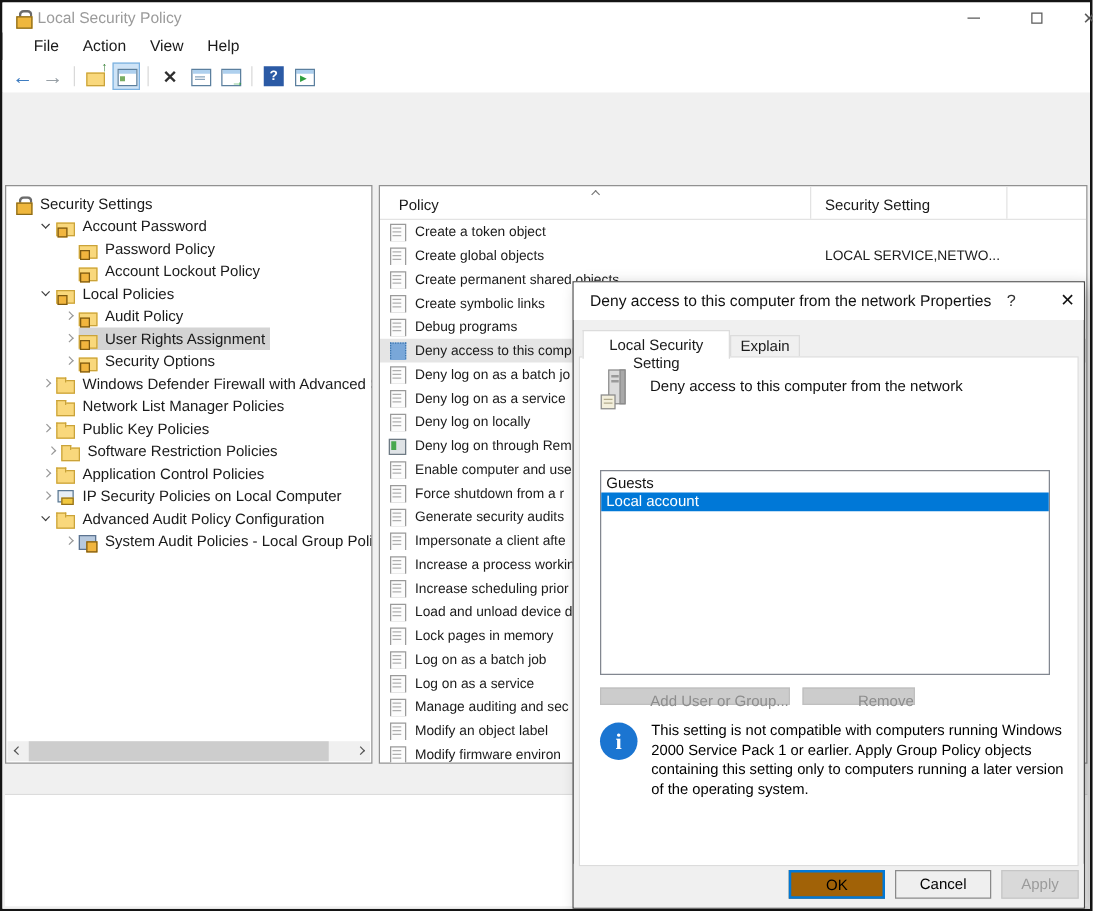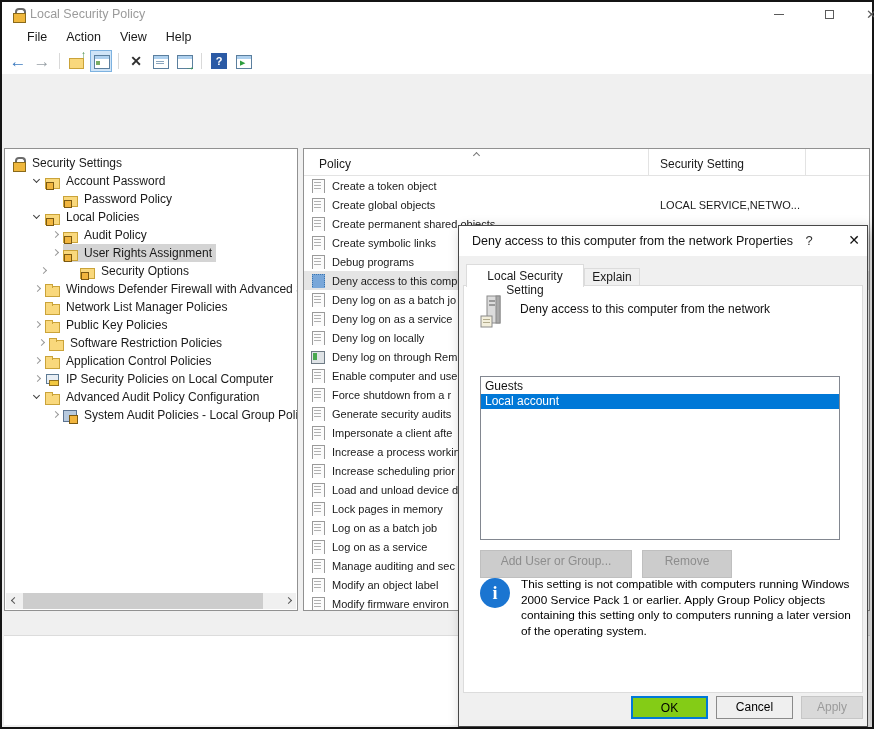--- a/index.html
+++ b/index.html
@@ -90,30 +90,30 @@
   .dclose{position:absolute;left:386px;top:6px;width:18px;height:18px;font-size:14px;color:#111;text-align:center}
   .tab{position:absolute;font-size:12px;color:#1a1a1a;text-align:center}
   .tab-active{left:7px;top:38px;width:118px;height:23px;background:#fff;border:1px solid #dcdcdc;border-bottom:0;padding-top:4px;z-index:3}
   .tab-idle{left:125px;top:42px;width:56px;height:17px;background:#f0f0f0;border:1px solid #dcdcdc;border-bottom:0;padding-top:1px;z-index:1}
   .dpage{position:absolute;left:4px;top:59px;width:400px;height:408px;background:#fff;border:1px solid #dcdcdc;z-index:2}
   .policy-caption{position:absolute;left:56px;top:16px;font-size:12px;color:#111}
   .server-icon{position:absolute;left:14px;top:8px}
   .listbox{position:absolute;left:16px;top:90px;width:360px;height:164px;background:#fff;border:1px solid #828790;padding-top:2px}
   .lbi{height:15px;line-height:15px;font-size:12px;padding-left:4px;color:#111}
   .lbi.sel{background:#0078d7;color:#fff}
-  .btn{position:absolute;height:28px;font-size:12px;text-align:center;line-height:20px}
+  .btn{position:absolute;height:14px;font-size:12px;text-align:right;line-height:20px}
   .btn-disabled{background:#cccccc;border:1px solid #bfbfbf;color:#8d8d8d}
   .btn-add{left:16px;top:264px;width:152px}
   .btn-remove{left:178px;top:264px;width:90px}
   .info-icon{position:absolute;left:16px;top:292px;width:30px;height:30px;border-radius:50%;background:#1b75d1;color:#fff;
     display:flex;align-items:center;justify-content:center;font-size:18px;font-weight:700;font-family:"Liberation Serif",serif}
   .info-text{position:absolute;left:57px;top:291px;width:336px;font-size:11.8px;line-height:15.5px;color:#000}
   .dfooter{position:absolute;left:0;right:0;bottom:0;height:35px;background:#f0f0f0}
   .fbtn{position:absolute;top:5px;height:23px;font-size:12px;text-align:center;line-height:20px}
-  .fbtn-ok{left:172px;width:77px;background:#84cc16;border:2px solid #0078d7;color:#000}
+  .fbtn-ok{left:172px;width:77px;background:#a16207;border:2px solid #0078d7;color:#000}
   .fbtn-cancel{left:257px;width:77px;background:#efefef;border:1px solid #8a8a8a;color:#000}
   .fbtn-apply{left:342px;width:62px;background:#d9d9d9;border:1px solid #c6c6c6;color:#9b9b9b}
 </style>
 </head>
 <body>
 
 <div class="frame">
 
   <div class="titlebar">
     <span class="app-icon ic ic-root"></span>
@@ -185,20 +185,27 @@
               <span>Account Password</span>
             </span>
           </div>
           <div class="titem" style="padding-left: 42px;">
             <span class="chev"></span>
             <span class="tsel">
               <span class="ic ic-folder-lock"></span>
               <span>Password Policy</span>
             </span>
           </div>
+          <div class="titem" style="padding-left: 42px;">
+            <span class="chev"></span>
+            <span class="tsel">
+              <span class="ic ic-folder-lock"></span>
+              <span>Account Lockout Policy</span>
+            </span>
+          </div>
           <div class="titem" style="padding-left: 24px;">
             <span class="chev down"></span>
             <span class="tsel">
               <span class="ic ic-folder-lock"></span>
               <span>Local Policies</span>
             </span>
           </div>
           <div class="titem" style="padding-left: 42px;">
             <span class="chev right"></span>
             <span class="tsel">
@@ -206,21 +213,21 @@
               <span>Audit Policy</span>
             </span>
           </div>
           <div class="titem" style="padding-left: 42px;">
             <span class="chev right"></span>
             <span class="tsel sel">
               <span class="ic ic-folder-lock"></span>
               <span>User Rights Assignment</span>
             </span>
           </div>
-          <div class="titem" style="padding-left: 30px; gap: 29px;">
+          <div class="titem" style="padding-left: 42px;">
             <span class="chev right"></span>
             <span class="tsel">
               <span class="ic ic-folder-lock"></span>
               <span>Security Options</span>
             </span>
           </div>
           <div class="titem" style="padding-left: 24px;">
             <span class="chev right"></span>
             <span class="tsel">
               <span class="ic ic-folder"></span>

